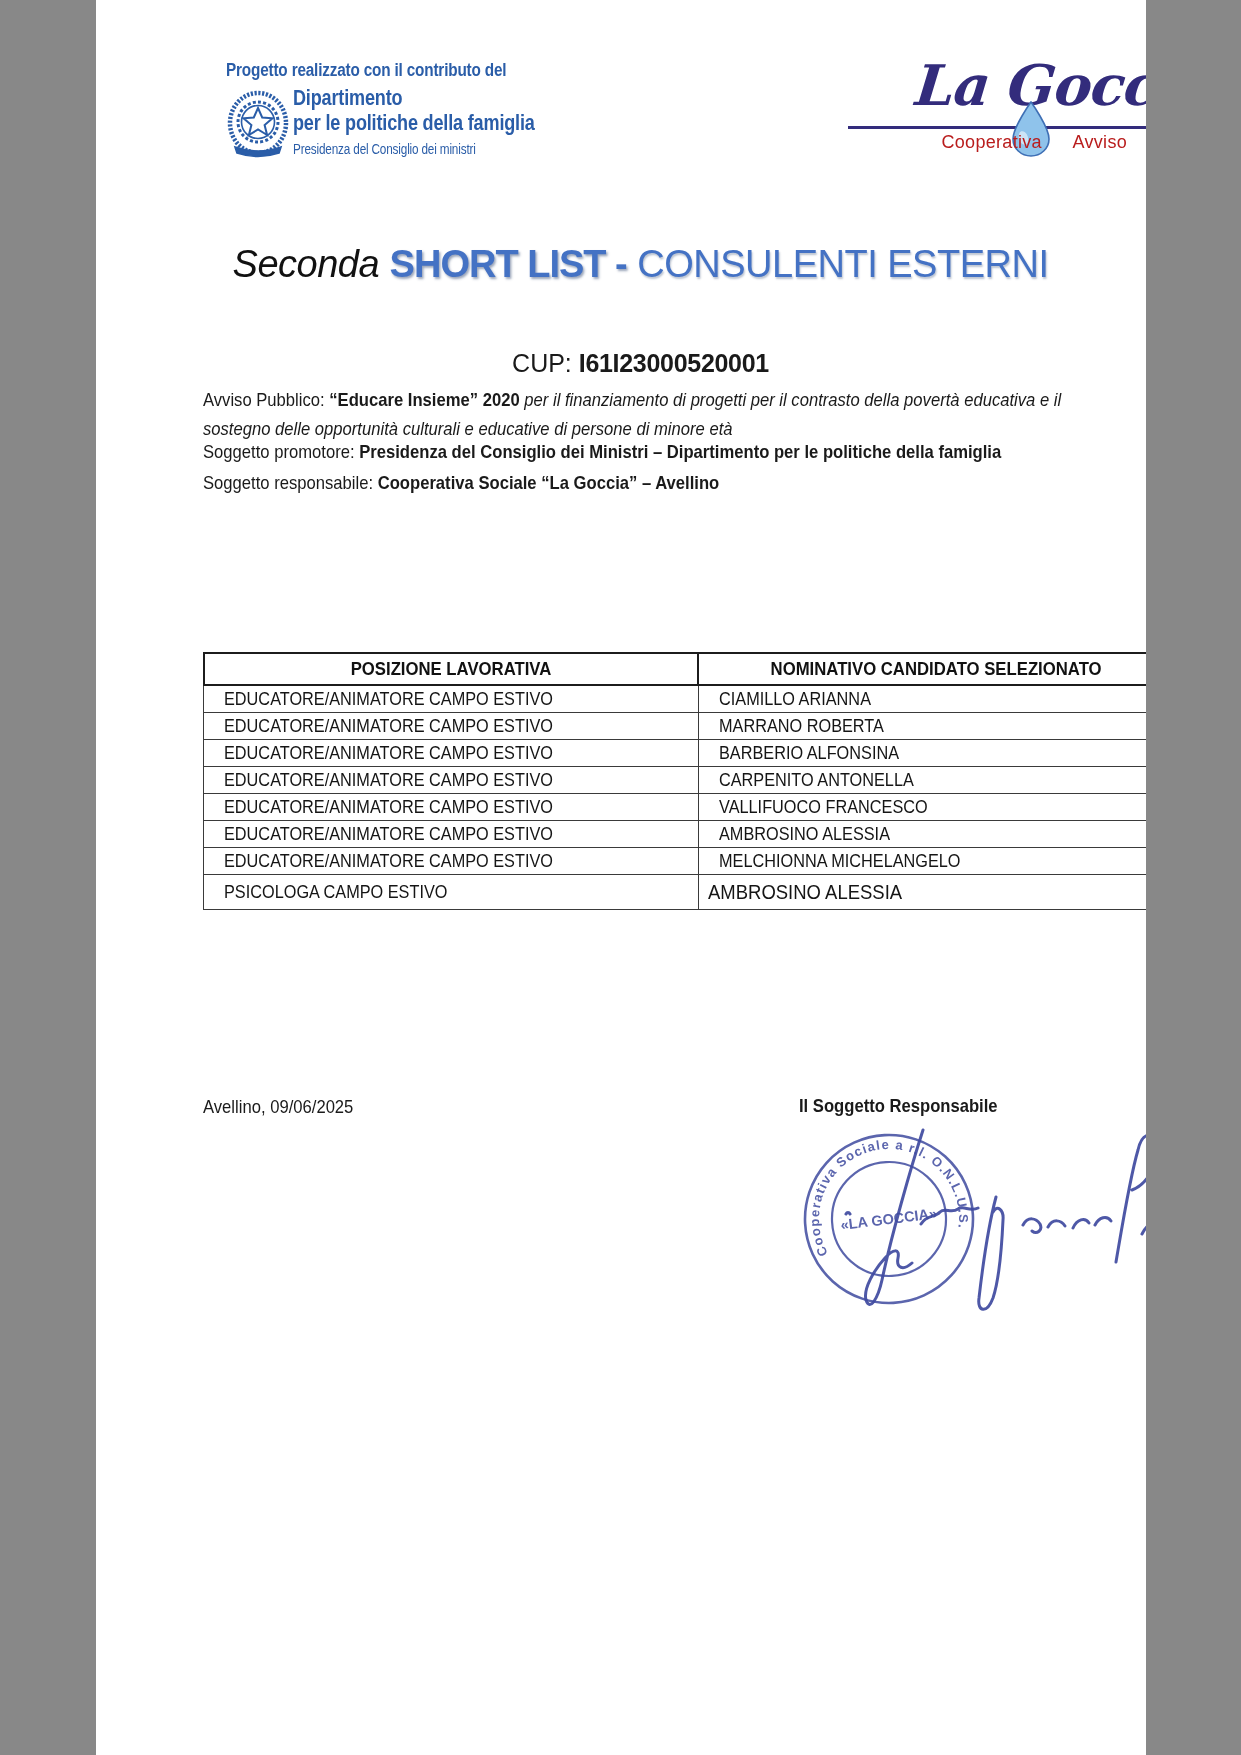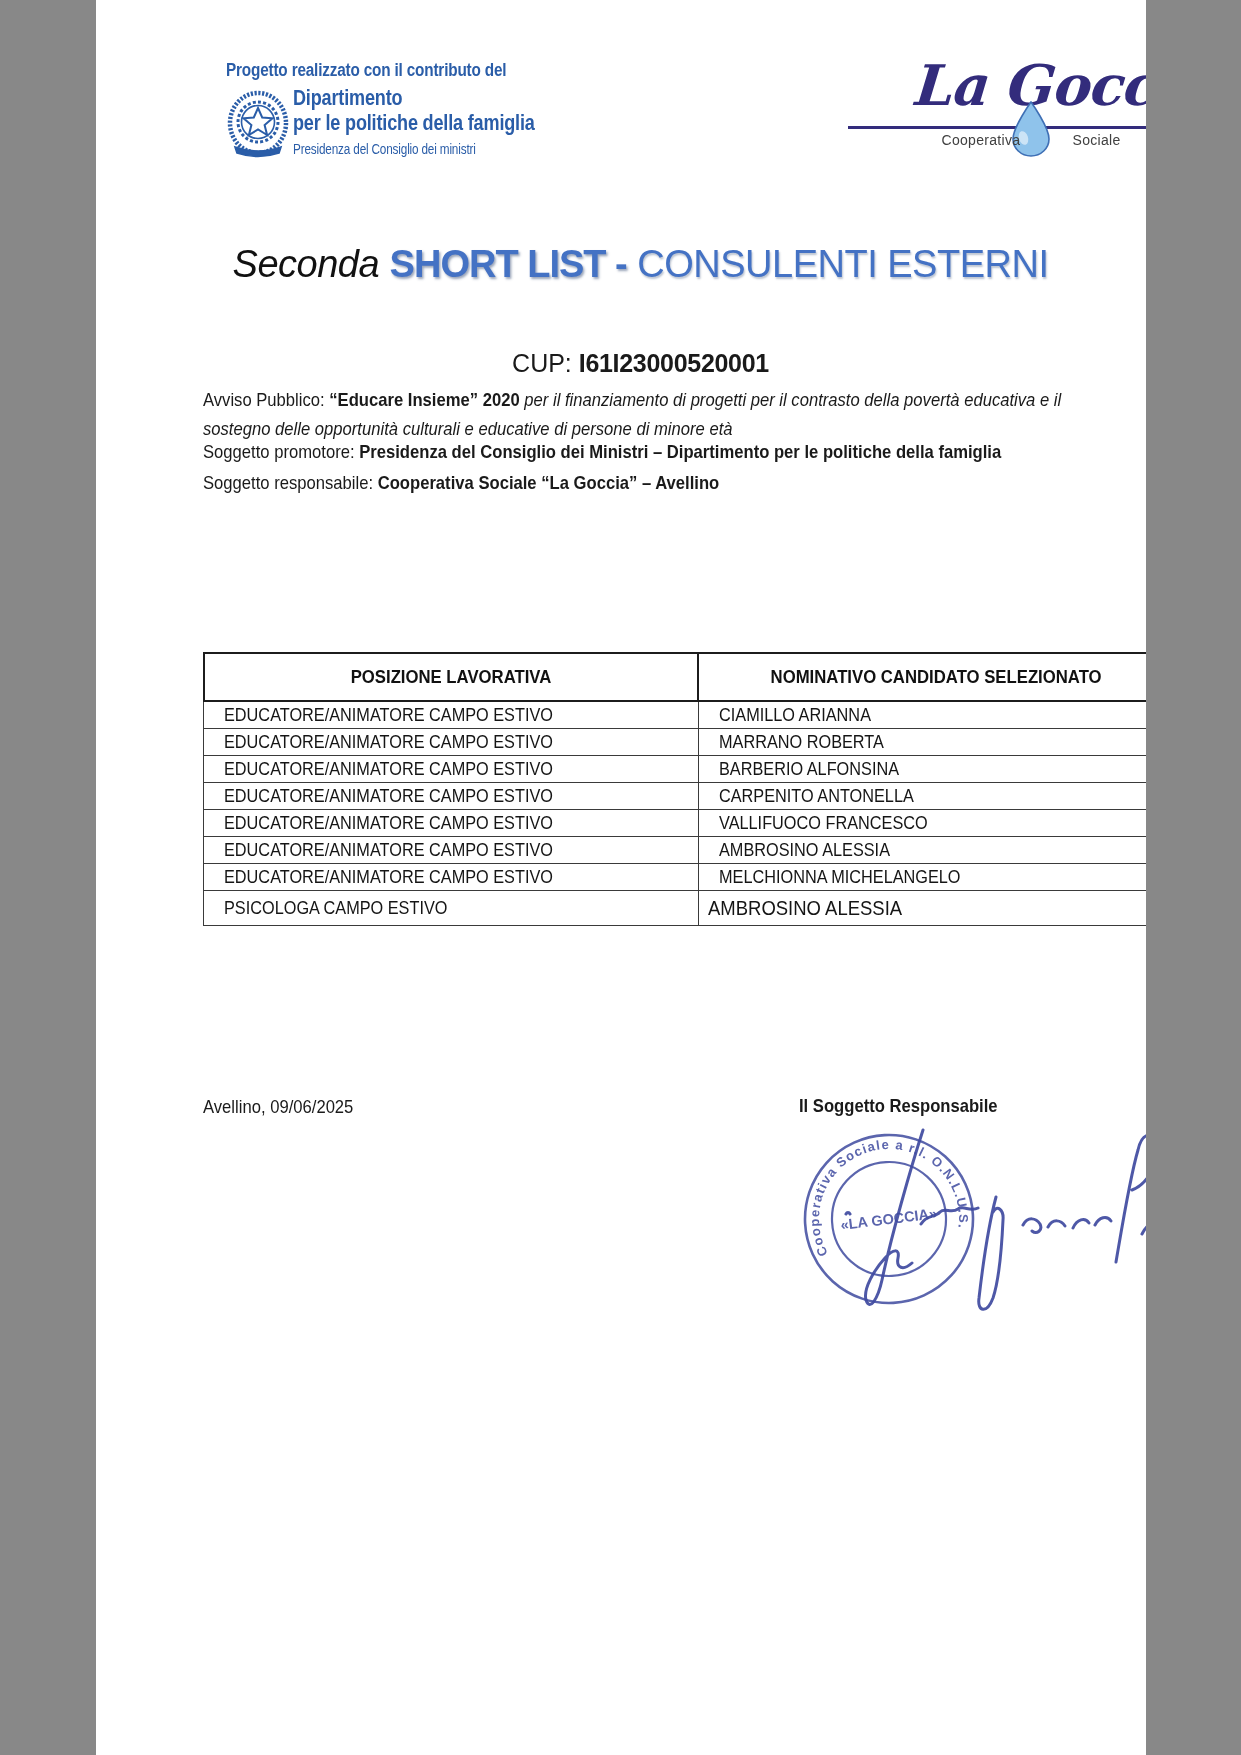--- a/index.html
+++ b/index.html
@@ -21,21 +21,21 @@
   .dept .l3{font-size:14px;margin-top:5px;letter-spacing:-0.2px;}
 
   
   .goccia{left:740px;top:58px;width:348px;height:105px;}
   .goccia .script{
     position:absolute;left:80px;top:-6px;white-space:nowrap;
     font-family:"DejaVu Serif",serif;font-style:italic;font-weight:bold;
     font-size:56px;color:#332C7C;letter-spacing:-1px;transform:skewX(-6deg);
   }
   .goccia .rule{position:absolute;left:12px;top:68px;width:332px;height:3px;background:#332C7C;}
-  .goccia .lab{position:absolute;top:74px;font-size:14px;color:#404040;letter-spacing:0.3px;}
+  .goccia .lab{position:absolute;top:74px;font-size:18px;color:#b91c1c;letter-spacing:0.3px;}
   .goccia .lab.left{left:106px;}
   .goccia .lab.right{left:237px;}
   .goccia .dropwrap{position:absolute;left:172px;top:42px;}
 
   
   .titleline{left:105px;top:243px;width:880px;text-align:center;white-space:nowrap;font-size:38px;}
   .titleline .pre{font-style:italic;color:#111;letter-spacing:-0.5px;}
   .titleline .main{font-weight:bold;color:#4472C4;letter-spacing:-1px;text-shadow:1.5px 2px 2.5px rgba(31,56,100,0.45);}
   .titleline .suf{color:#4472C4;letter-spacing:-0.5px;text-shadow:1px 1.5px 2px rgba(31,56,100,0.30);}
   .projline{left:105px;top:299px;width:880px;text-align:center;white-space:nowrap;font-size:34px;}
@@ -47,21 +47,21 @@
   
   .avviso{left:107px;top:385px;width:985px;font-size:19px;line-height:29px;transform:scaleX(0.875);transform-origin:0 0;}
   .avviso .b{font-weight:bold;}
   .avviso .i{font-style:italic;}
   .parties{left:107px;top:436px;font-size:19px;line-height:31px;}
   .parties .b{font-weight:bold;}
 
   
   .shorttable{left:107px;top:652px;width:972px;border-collapse:collapse;table-layout:fixed;}
   .shorttable th,.shorttable td{border:1.6px solid #3a3a3a;font-family:"Liberation Sans",sans-serif;}
-  .shorttable th{border-color:#1c1c1c;border-width:2px;font-size:19px;font-weight:bold;text-align:center;padding:12px 6px;color:#111;}
+  .shorttable th{border-color:#1c1c1c;border-width:2px;font-size:19px;font-weight:bold;text-align:center;padding:4px 6px;color:#111;}
   .shorttable td{font-size:18.5px;padding:2px 20px;color:#151515;}
   .shorttable td.big{font-size:21px;padding:5px 9px;}
   .col1{width:51%;}
 
   
   .dateline{left:107px;top:1096px;font-size:19px;}
   .signlabel{left:703px;top:1095px;font-size:19px;font-weight:bold;}
   .stamp{left:698px;top:1122px;}
   .signature{left:690px;top:1122px;}
 </style>
@@ -93,21 +93,21 @@
   <div class="abs goccia">
     <div class="script">La Goccia</div>
     <div class="rule"></div>
     <div class="dropwrap">
       <svg width="46" height="58" viewBox="0 0 46 58">
         <path d="M23 2 C23 2 5 27 5 39 A18 17 0 0 0 41 39 C41 27 23 2 23 2 Z" fill="#8FC3EB" stroke="#3E6FB5" stroke-width="1.6"></path>
         <ellipse cx="15.5" cy="38" rx="4.5" ry="7" fill="#ffffff" opacity="0.55" transform="rotate(-18 15.5 38)"></ellipse>
       </svg>
     </div>
     <div class="lab left">Cooperativa</div>
-    <div class="lab right">Sociale</div>
+    <div class="lab right">Avviso</div>
   </div>
 
   <div class="abs titleline">
     <span class="pre">Seconda</span>
     <span class="main">SHORT LIST -</span>
     <span class="suf">CONSULENTI ESTERNI</span>
   </div>
 
 
   <div class="abs cupline">

